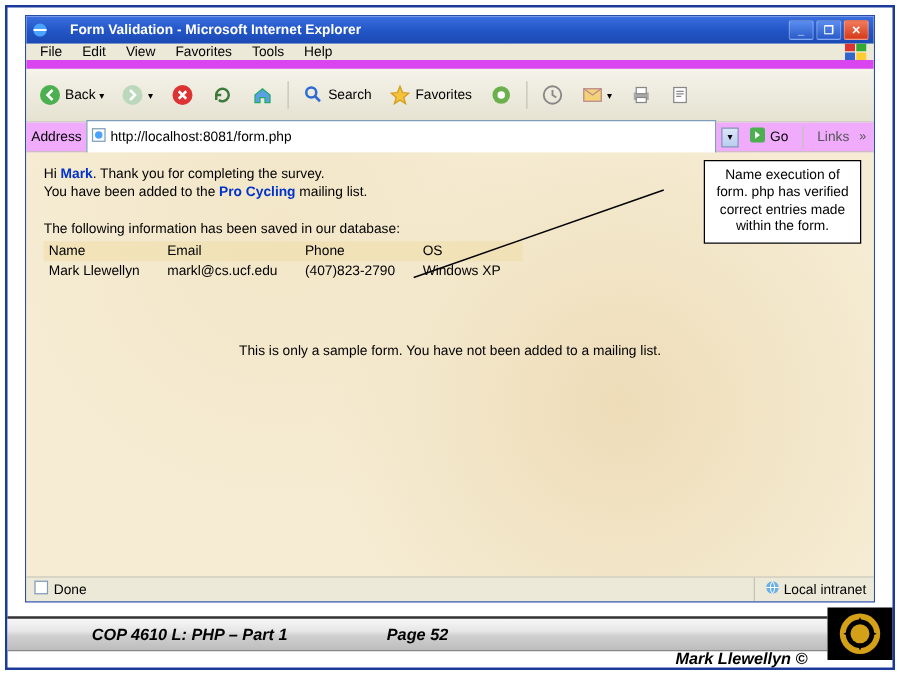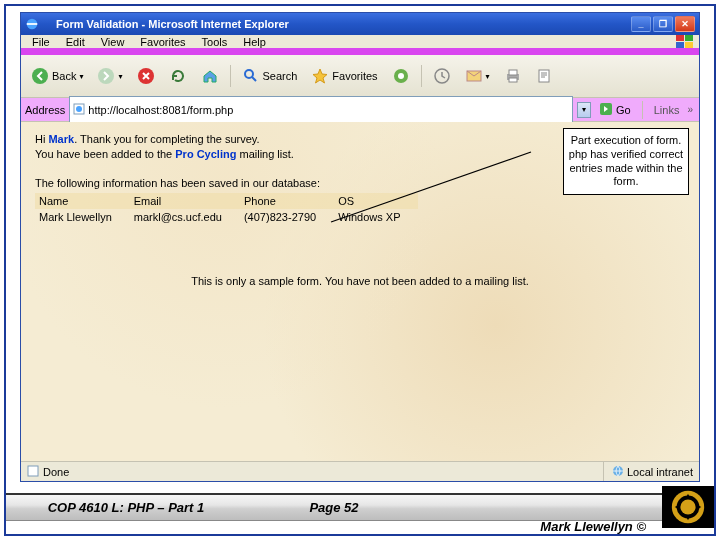--- a/index.html
+++ b/index.html
@@ -226,21 +226,21 @@
     border-top: 2px solid #333;
     border-bottom: 1px solid #888;
     display:flex; align-items:center;
     font-family: "Arial", sans-serif;
     font-weight: bold;
     font-style: italic;
     font-size: 13px;
     color: #000;
     padding: 0 16px;
   }
-  .footer-bar .left { flex:1; text-align:center; }
+  .footer-bar .left { flex:1; text-align:right; }
   .footer-bar .center { flex:1; text-align:center; font-style: italic;}
   .footer-bar .right { flex:1; text-align:right;margin-top:38px; }
   .footer-logo {
     width: 52px; height: 42px;
     display:flex; align-items:center; justify-content:center;
     background: #000;
   }
   .footer-logo svg { width:38px; height:38px; }
 </style>
 </head>
@@ -435,21 +435,21 @@
           <td>Windows XP</td>
         </tr>
       </tbody>
         </table>
       <div class="disclaimer">This is only a sample form. You have not been added to a mailing list.</div>
 
       <svg class="leader">
         <line x1="310" y1="100" x2="510" y2="30" stroke="#000" stroke-width="1.2"></line>
       </svg>
       <div class="callout">
-        <span>Part execution of form. php has verified correct entries made within the form.</span>
+        <span>Name execution of form. php has verified correct entries made within the form.</span>
       </div>
     </div>
 
     <div class="statusbar">
       <span>
         <svg width="12" height="12" viewBox="0 0 12 12">
             <rect x="1" y="1" width="10" height="10" fill="#fff" stroke="#7f9db9"></rect>
           </svg>
       </span>
       <span>Done</span>

